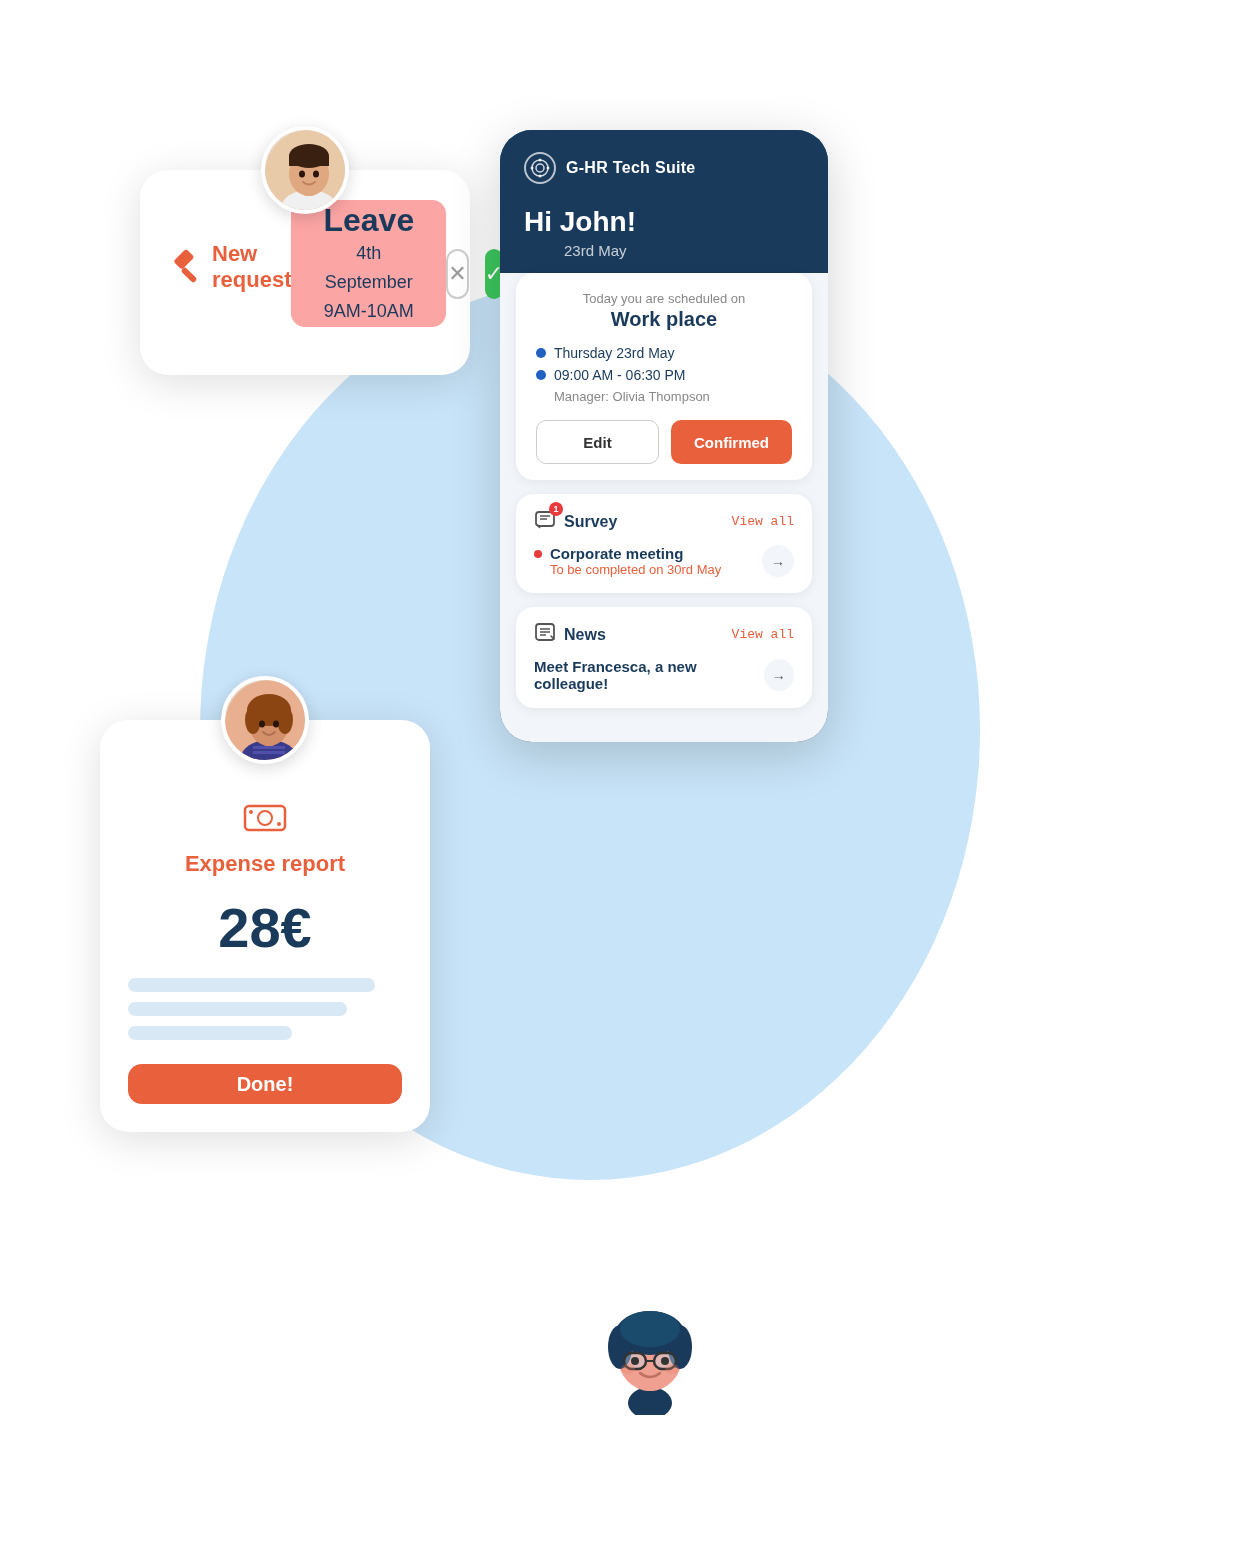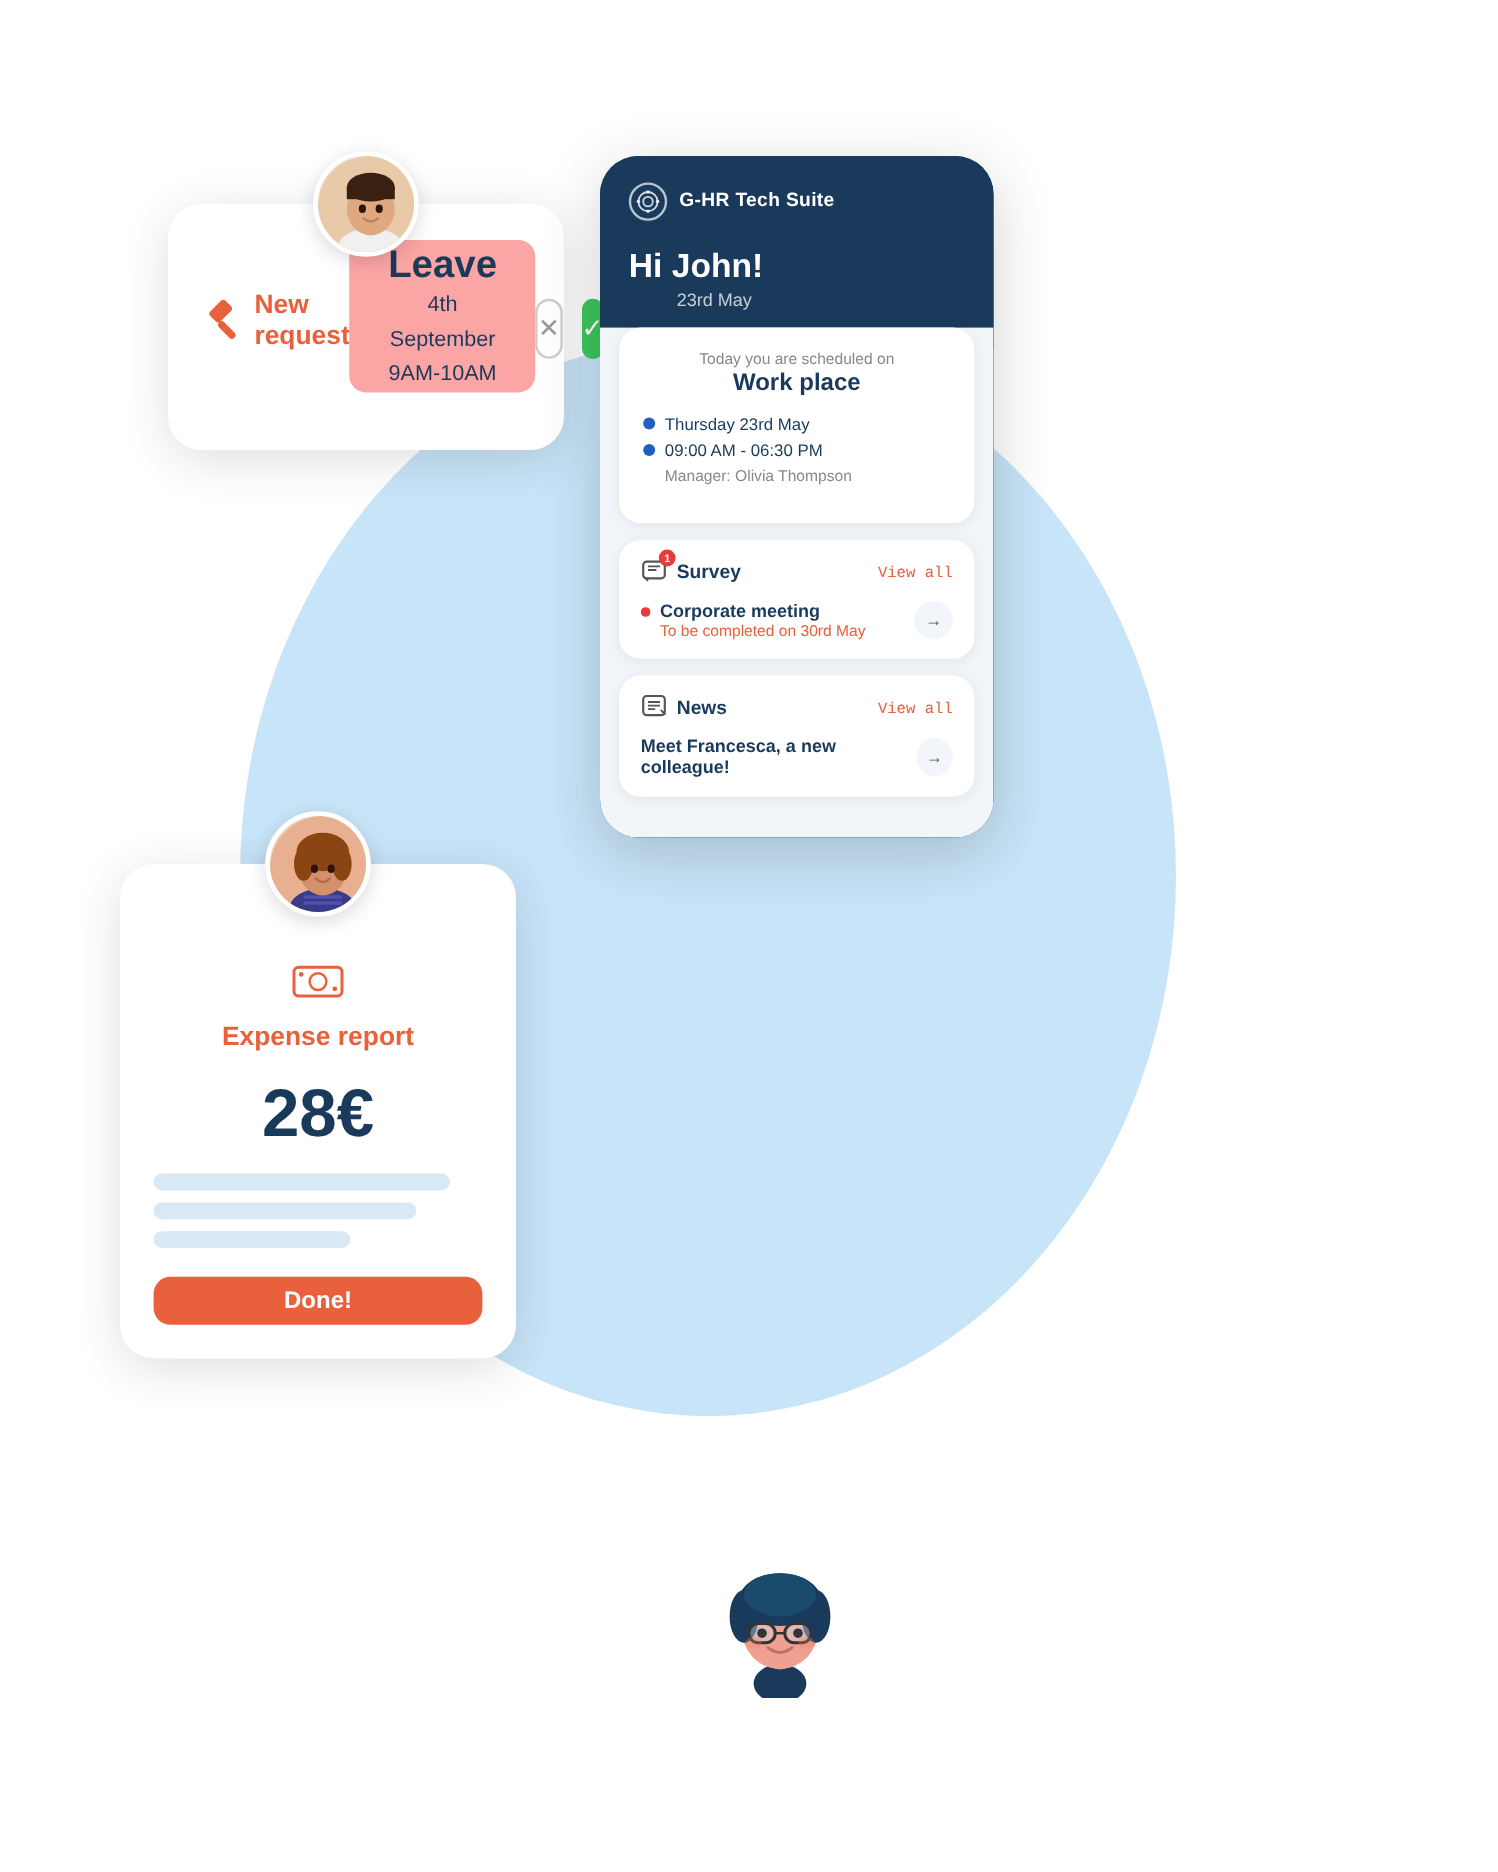--- a/index.html
+++ b/index.html
@@ -539,20 +539,24 @@
       <div class="wc-info-row">
         <div class="dot-blue"></div>
         <span>Thursday 23rd May</span>
       </div>
       <div class="wc-info-row">
         <div class="dot-blue"></div>
         <span>09:00 AM - 06:30 PM</span>
       </div>
       <div class="wc-manager">Manager: Olivia Thompson</div>
 
+      <div class="wc-buttons">
+        <button class="btn-edit">Edit</button>
+        <button class="btn-confirmed">Confirmed</button>
+      </div>
     </div>
 
     <div class="section-card">
       <div class="section-header">
         <div class="section-title-row">
           <div class="section-icon">
             <svg width="22" height="22" viewBox="0 0 22 22" fill="none" xmlns="http://www.w3.org/2000/svg">
               <rect x="2" y="4" width="18" height="14" rx="3" stroke="#555" stroke-width="1.8" fill="none"></rect>
               <line x1="6" y1="8" x2="16" y2="8" stroke="#555" stroke-width="1.5"></line>
               <line x1="6" y1="11" x2="13" y2="11" stroke="#555" stroke-width="1.5"></line>

